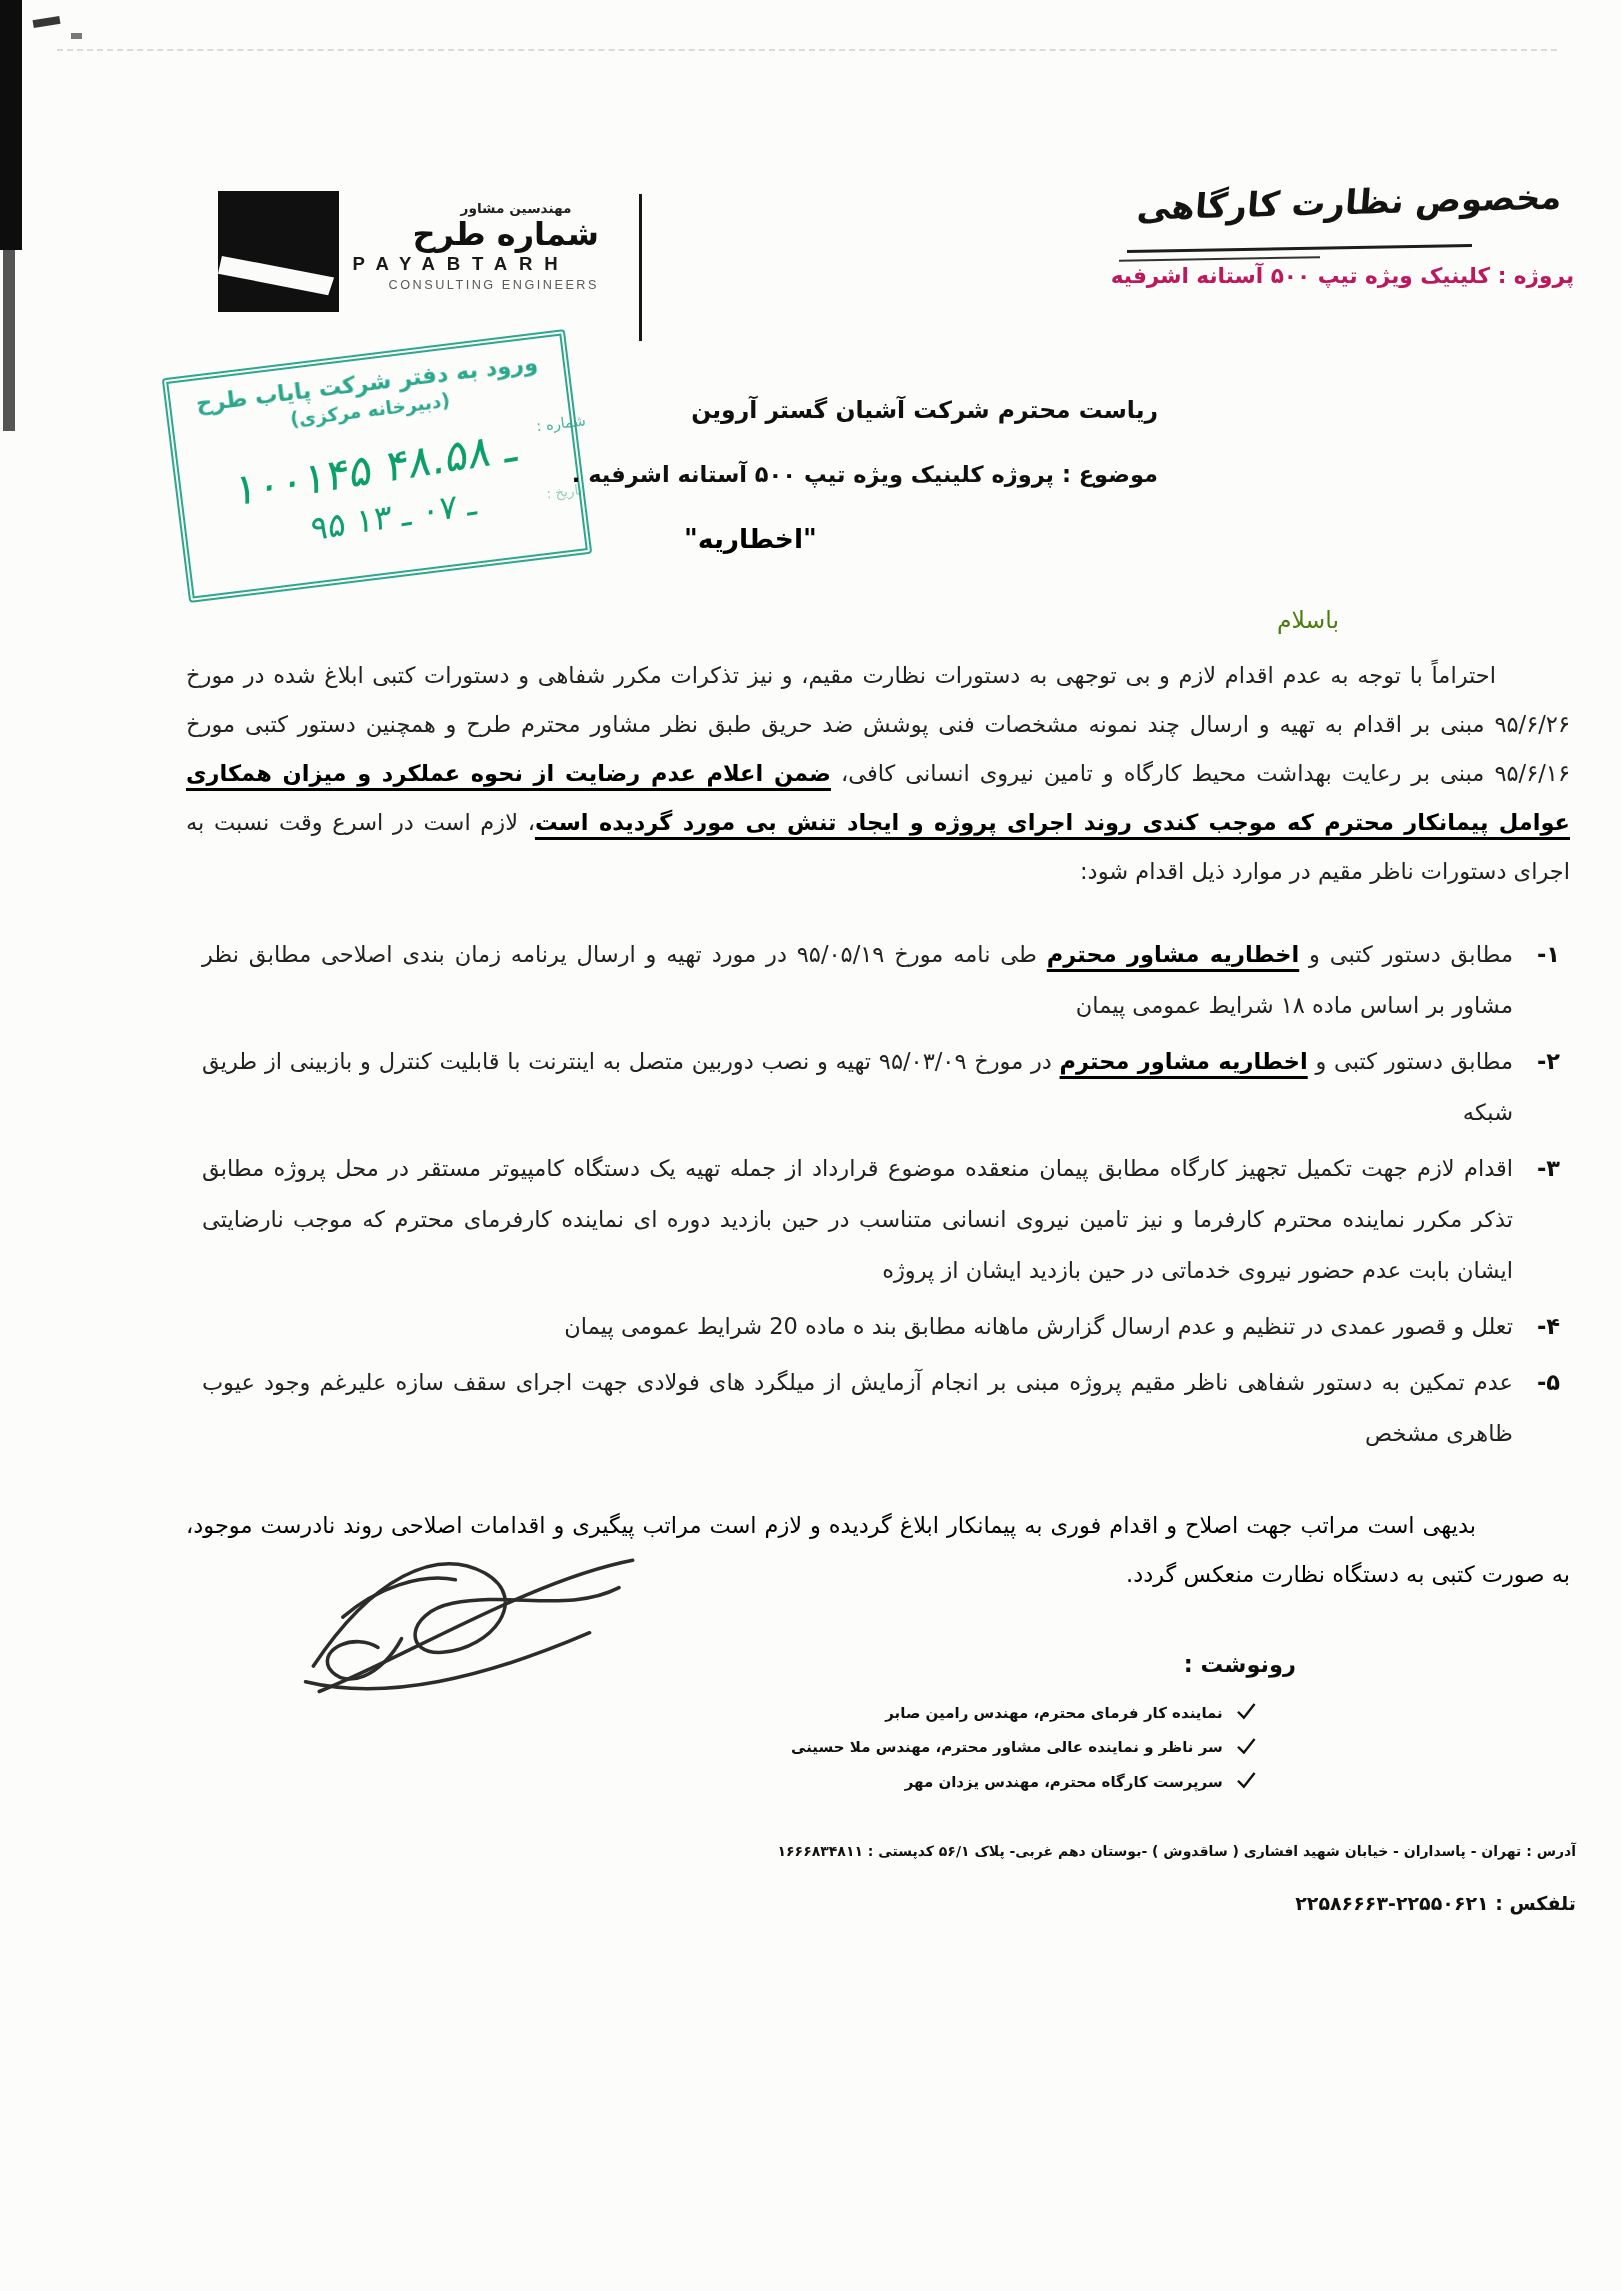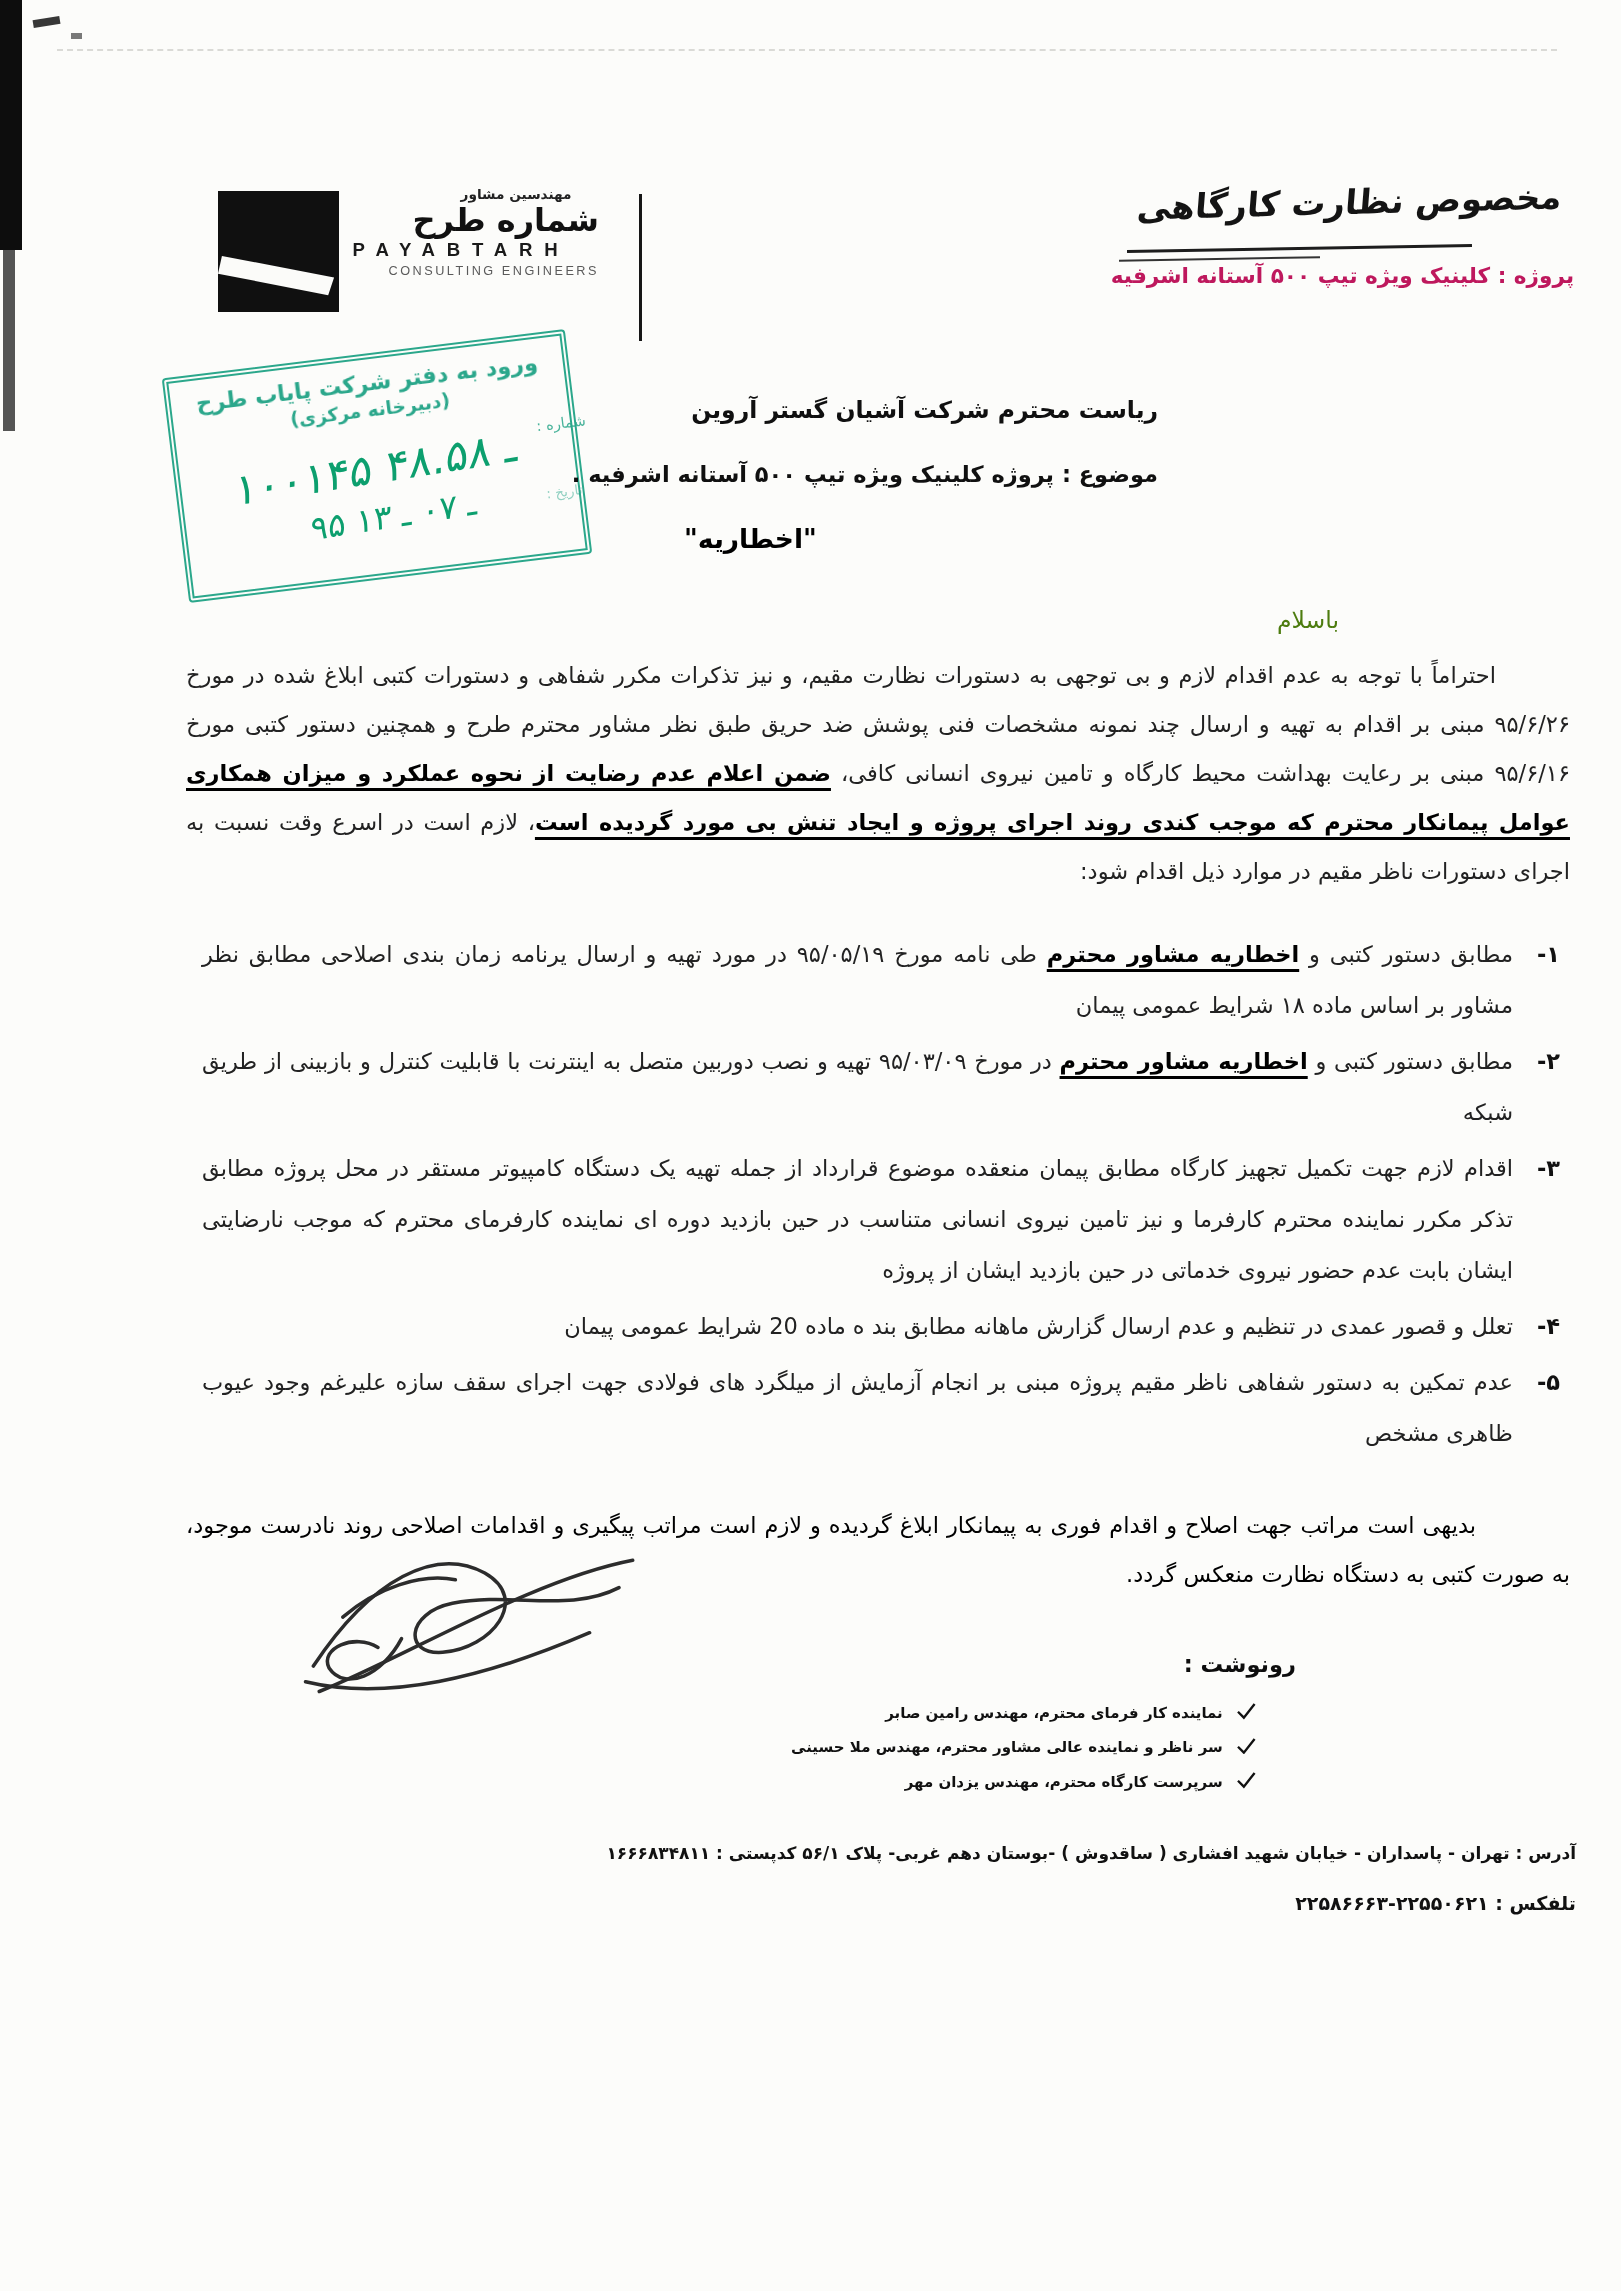--- a/index.html
+++ b/index.html
@@ -6,21 +6,21 @@
   .page{position:relative;width:1621px;height:2292px;background:#fcfcfa;overflow:hidden;
         font-family:"DejaVu Sans",sans-serif;color:#1e1e1e;}
   
   .art-topline{position:absolute;left:57px;top:49px;width:1500px;border-top:2px dashed #bfbfba;opacity:.55;}
   .art-leftbar{position:absolute;left:0;top:0;width:21.6px;height:250px;background:#0d0d0d;}
   .art-leftbar2{position:absolute;left:2.9px;top:250px;width:11.8px;height:181px;background:#2b2b2b;opacity:.8;}
   .art-speck1{position:absolute;left:33px;top:17.6px;width:27.4px;height:7.8px;background:#141414;transform:rotate(-9deg);opacity:.85;}
   .art-speck2{position:absolute;left:71px;top:33px;width:10.8px;height:5.9px;background:#222;opacity:.6;}
   
   .logo{position:absolute;left:218px;top:191px;width:121px;height:121px;}
-  .logo-text{position:absolute;left:323px;top:186px;width:276px;text-align:right;}
+  .logo-text{position:absolute;left:323px;top:200px;width:276px;text-align:right;}
   .lt-fa-small{font-size:13.7px;font-weight:bold;direction:rtl;padding-right:27.4px;color:#222;}
   .lt-fa-big{font-size:32px;font-weight:bold;direction:rtl;line-height:1.15;color:#111;}
   .lt-en{font-family:Liberation Sans, sans-serif;font-weight:bold;font-size:18.6px;letter-spacing:11.8px;margin-top:0;white-space:nowrap;color:#1a1a1a;text-align:center;}
   .lt-en-sub{font-family:"Liberation Sans",sans-serif;font-size:12.7px;letter-spacing:2.5px;color:#5a5a5a;margin-top:2.9px;white-space:nowrap;}
   .divider{position:absolute;left:639px;top:194px;width:2.9px;height:147px;background:#161616;}
   .ref{position:absolute;left:668px;top:204px;width:274px;}
   .ref-row{display:flex;margin-bottom:15.7px;align-items:baseline;}
   .ref-label{width:80px;font-family:"Liberation Sans",sans-serif;font-weight:bold;font-size:17.6px;color:#161616;}
   .ref-value{font-family:"DejaVu Sans",sans-serif;font-size:16.7px;font-weight:bold;direction:rtl;color:#1a1a1a;}
   .sup-note{position:absolute;left:1117px;top:182px;width:465px;font-size:34px;font-weight:bold;direction:rtl;text-align:center;
@@ -56,21 +56,21 @@
            font-size:22.5px;line-height:49px;text-indent:94px;color:#000000;}
   
   .signature{position:absolute;left:284px;top:1519px;width:382px;height:201px;}
   
   .cc-title{position:absolute;right:325px;top:1651px;font-size:22.5px;font-weight:bold;direction:rtl;color:#0d0d0d;}
   .cc-list{position:absolute;right:365px;top:1702px;direction:rtl;}
   .cc-row{display:flex;align-items:center;margin-bottom:11.8px;direction:rtl;}
   .cc-check{flex:none;margin-left:13.7px;}
   .cc-text{font-size:15px;font-weight:bold;white-space:nowrap;color:#111;line-height:22.5px;}
   
-  .footer-address{position:absolute;right:45px;top:1843px;direction:rtl;font-size:17px;font-weight:bold;white-space:nowrap;color:#111;}
+  .footer-address{position:absolute;right:45px;top:1843px;direction:rtl;font-size:14px;font-weight:bold;white-space:nowrap;color:#111;}
   .footer-fax{position:absolute;right:45px;top:1892px;direction:rtl;font-size:19px;font-weight:bold;white-space:nowrap;color:#111;}
 </style>
 </head>
 <body>
 
 <div class="page">
 
   <div class="art-topline"></div>
   <div class="art-leftbar"></div>
   <div class="art-leftbar2"></div>

